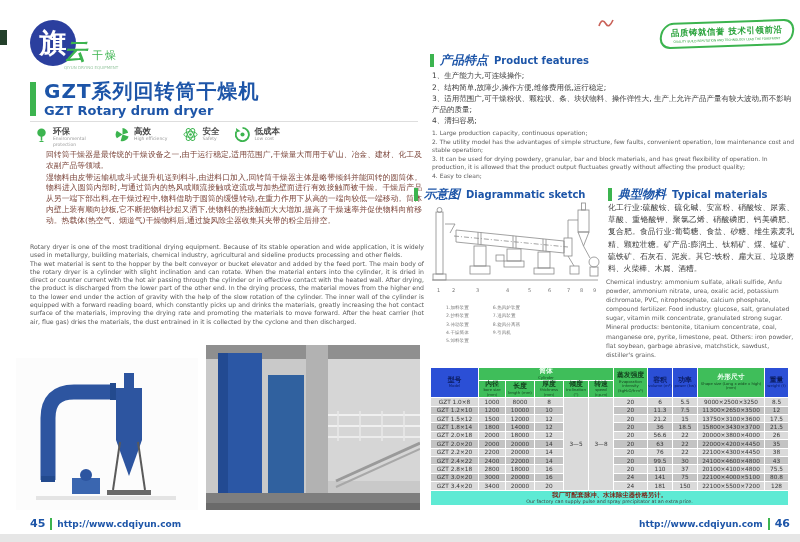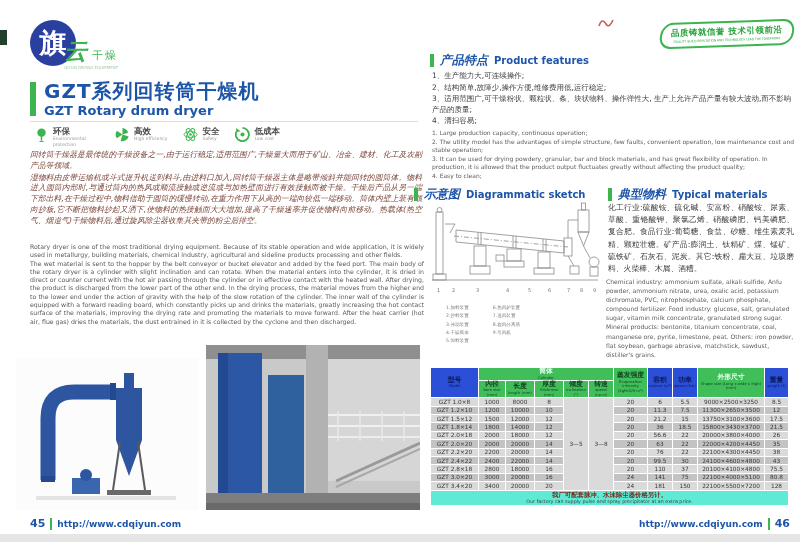--- a/index.html
+++ b/index.html
@@ -27,21 +27,21 @@
   
   .badges{position:absolute;left:34px;top:127px;display:flex;gap:16px;}
   .badge{display:flex;align-items:flex-start;gap:4px;}
   .badge svg{width:15px;height:15px;flex:0 0 auto;}
   .badge-cn{font-size:8.5px;font-weight:bold;color:#4a4a4a;line-height:9px;}
   .badge-en{font-size:4.5px;color:#9a9a9a;line-height:5.5px;max-width:46px;}
 
   
   .intro-cn{position:absolute;left:30px;top:150px;width:392px;font-size:7.8px;line-height:10.8px;
             color:#7b453a;text-align:justify;}
-  .intro-cn p{margin:0 0 1px 0;font-style:italic;}
+  .intro-cn p{margin:0 0 1px 16px;}
   .intro-en{position:absolute;left:30px;top:243px;width:394px;font-size:6.2px;line-height:8.3px;
             color:#595959;text-align:justify;}
   .intro-en p{margin:0;}
 
   
   .photo-left{position:absolute;left:16px;top:358px;width:182px;height:152px;background:#fcfcfc;}
   .photo-right{position:absolute;left:206px;top:345px;width:214px;height:165px;}
 
   
   .sec{position:absolute;display:flex;align-items:center;gap:6px;white-space:nowrap;}

